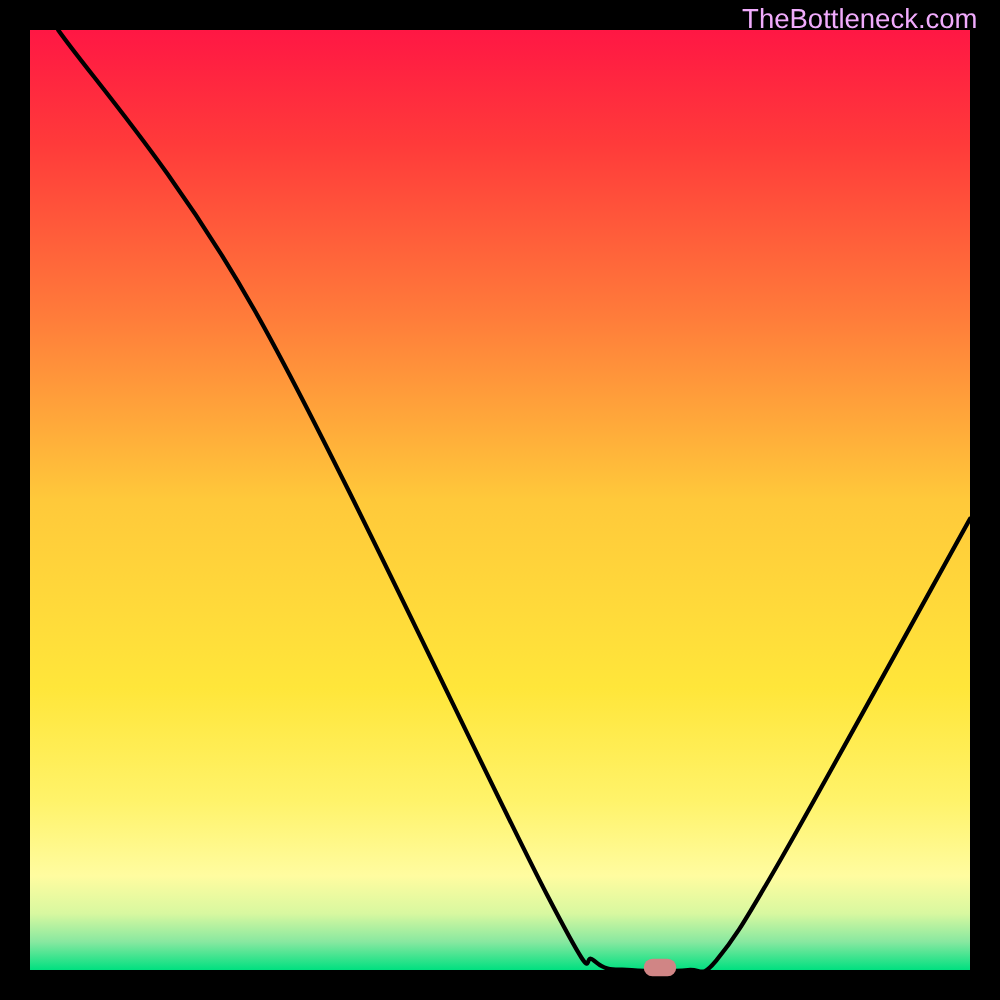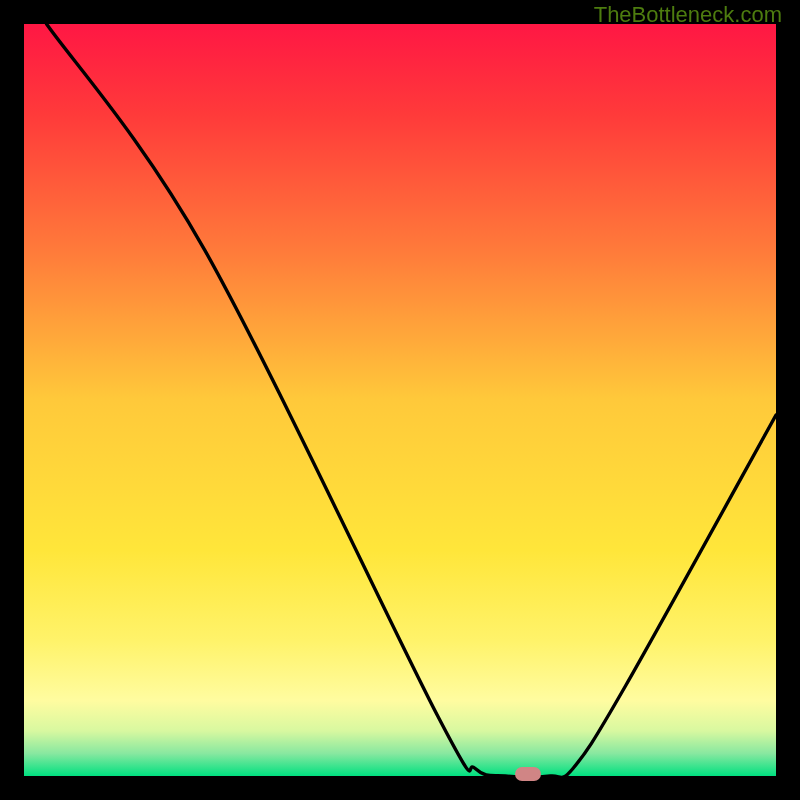--- a/index.html
+++ b/index.html
@@ -8,21 +8,21 @@
     width: 800px;
     height: 800px;
     background: #000;
     position: relative;
     font-family: Arial, sans-serif;
   }
   .watermark {
     position: absolute;
     top: 2px;
     right: 18px;
-    color: #4d7c0f;
+    color: #f0abfc;
     font-size: 22px;
     z-index: 10;
   }
   .plot-area {
     position: absolute;
     background: #000;
   }
   .gradient-bg {
     position: absolute;
     left: 0;

